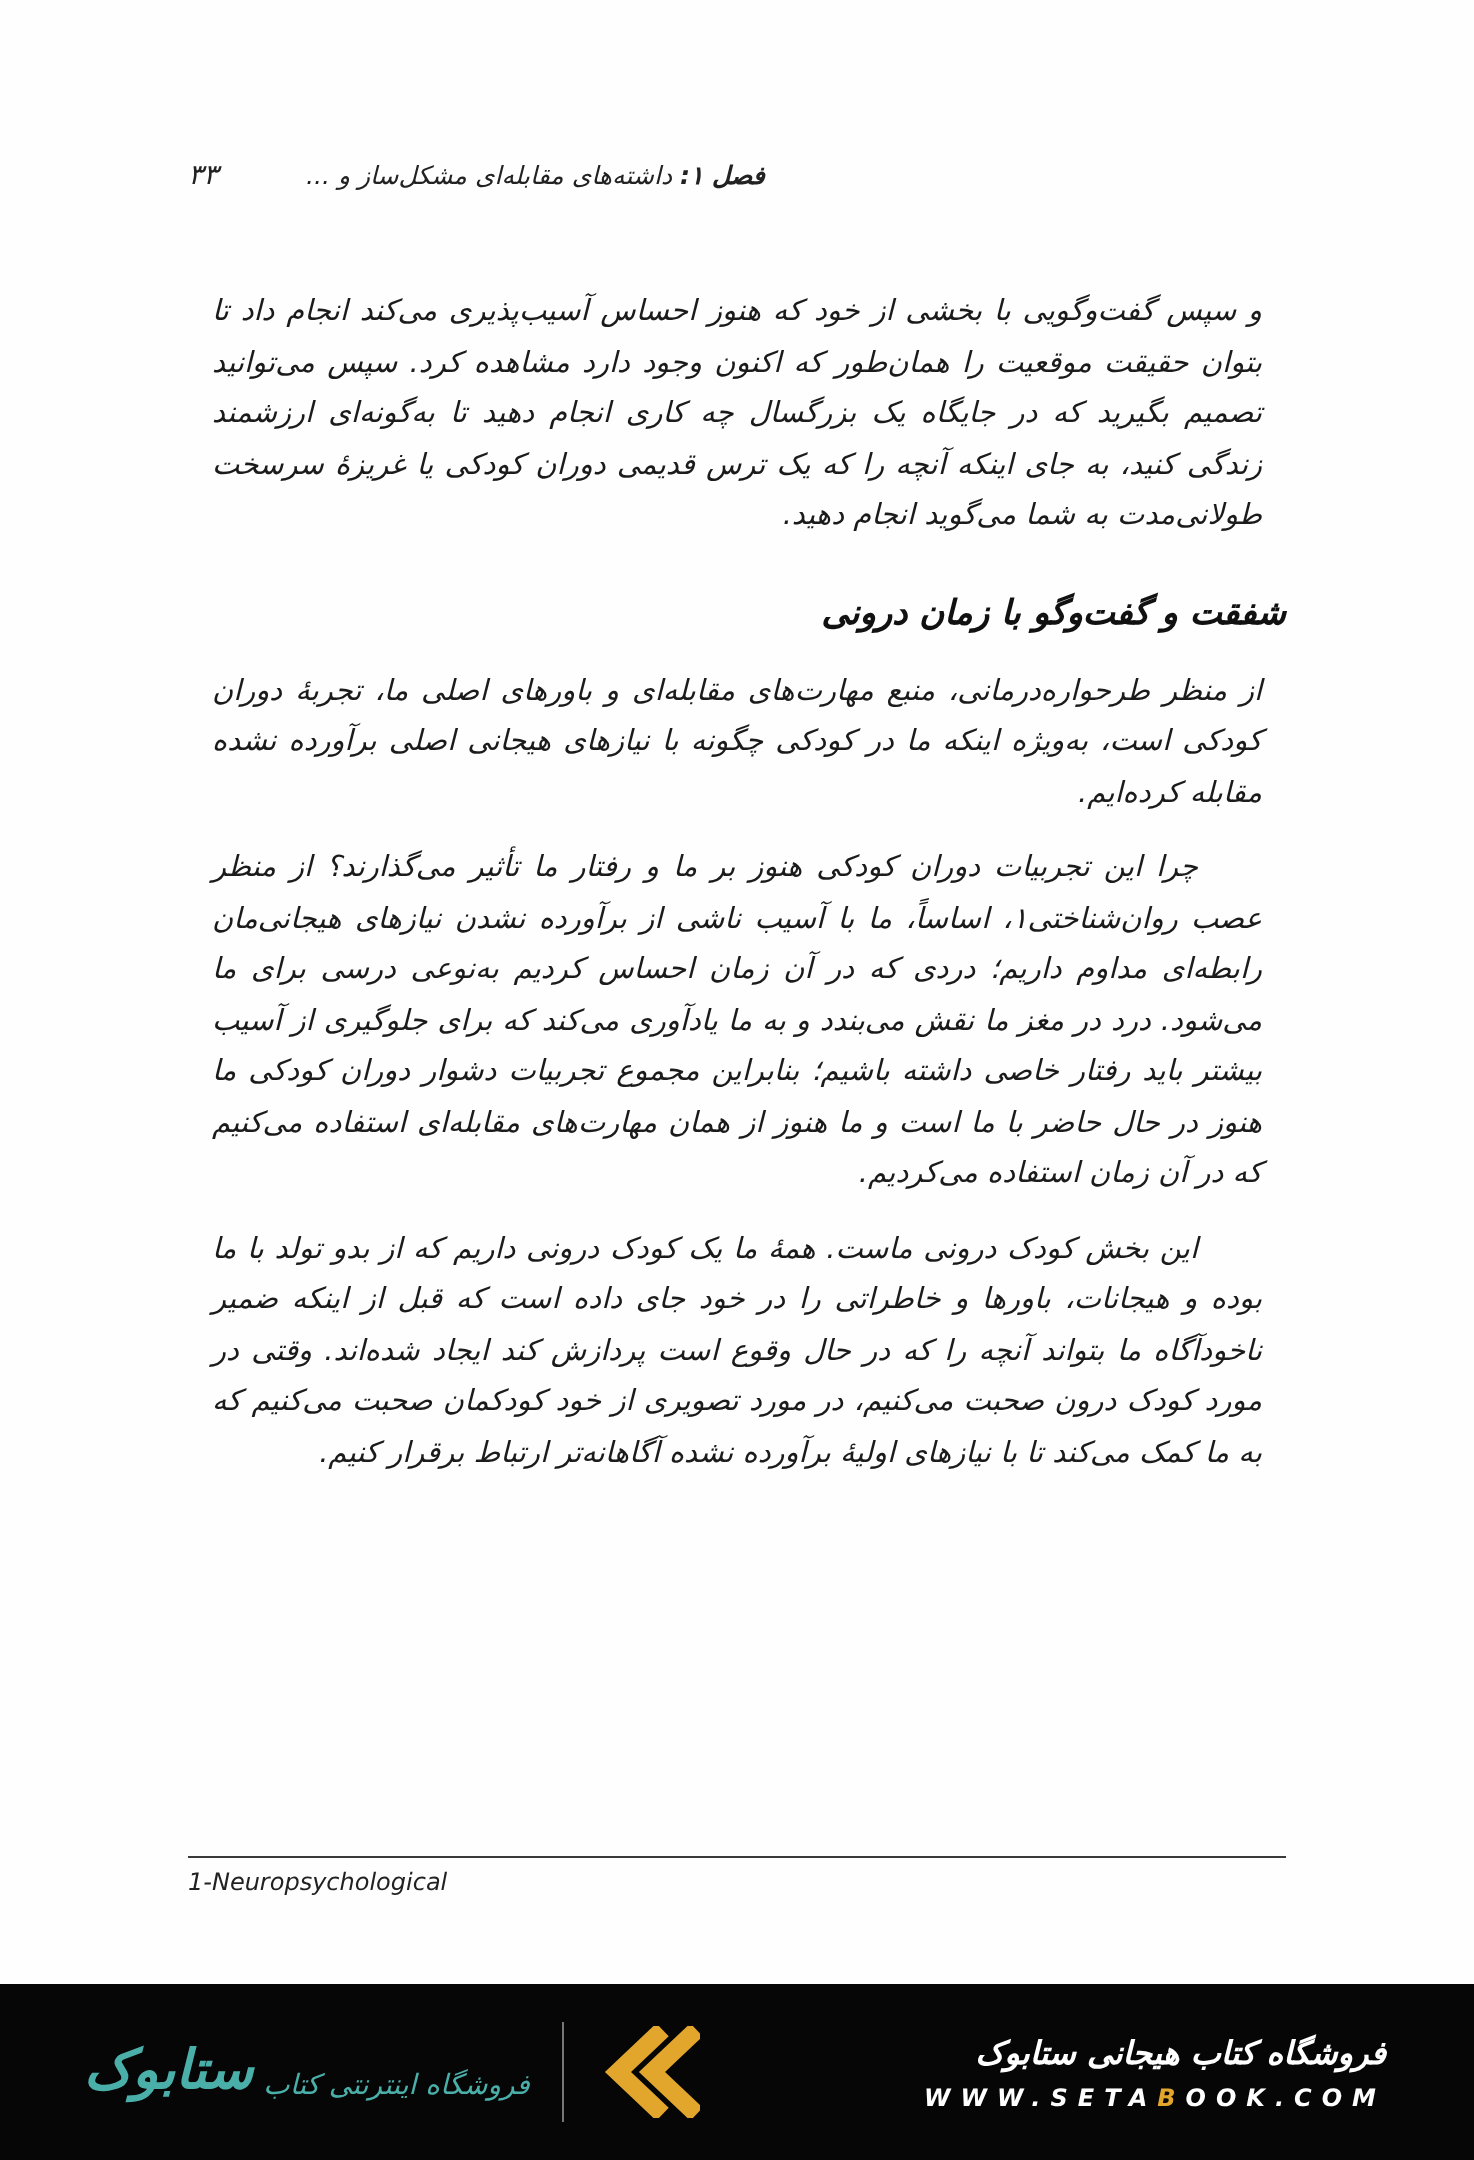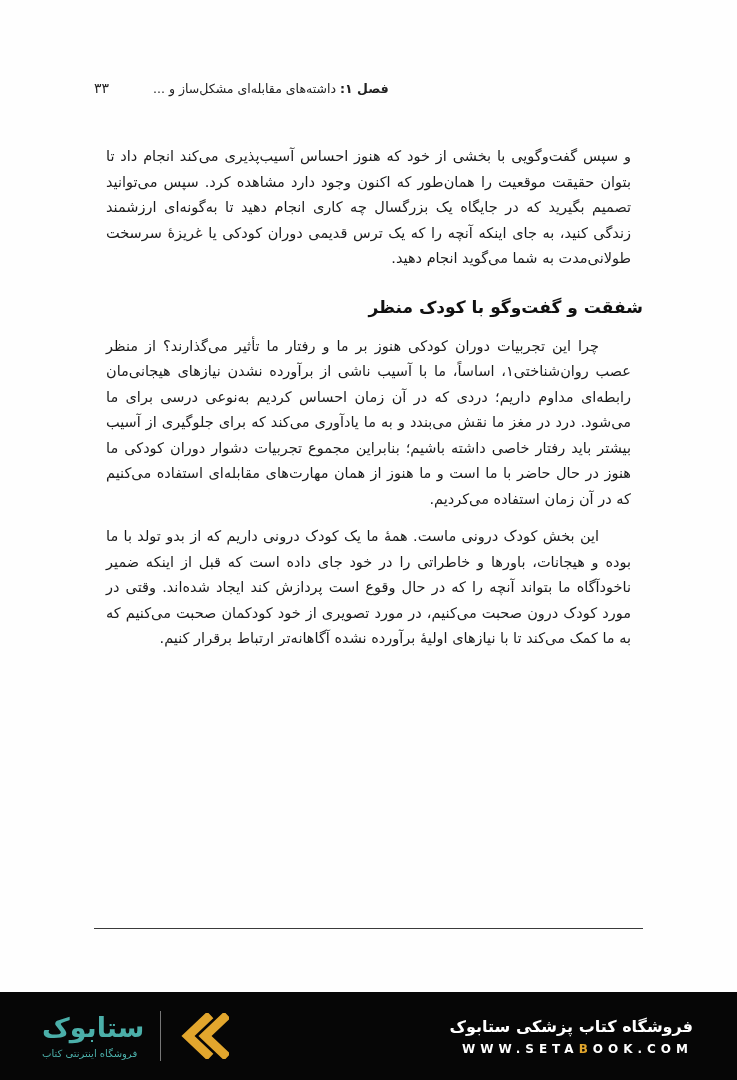--- a/index.html
+++ b/index.html
@@ -9,21 +9,21 @@
   }
   *{margin:0;padding:0;box-sizing:border-box;}
   html,body{width:737px;height:1080px;}
   body{
     background:#ffffff;
     font-family:"DejaVu Sans", sans-serif;
     color:#1b1b1b;
     position:relative;
     overflow:hidden;
   }
-  .page{position:absolute;inset:0;background:#fefefe;}
+  .page{position:absolute;inset:0;background:#fefefe;font-style:italic;}
 
   
   .header{
     position:absolute;top:80px;left:94px;right:94px;
     display:flex;align-items:baseline;gap:44px;
   }
   .page-num{font-size:14px;color:#222;}
   .chapter{font-size:12.5px;color:#222;}
   .chapter b{font-weight:bold;}
 
@@ -46,26 +46,26 @@
   .footnote{font-size:12px;margin-top:5px;text-align:left;color:#222;direction:ltr;}
 
   
   .footer{
     position:absolute;left:0;right:0;bottom:0;height:88px;
     background:var(--bar);
     display:flex;align-items:center;justify-content:space-between;
     padding:0 44px 0 42px;
   }
   .footer-left{display:flex;align-items:center;gap:16px;}
-  .logo-stack{display:flex;flex-direction:column;align-items:flex-start;gap:5px;}
+  .logo-stack{display:flex;align-items:flex-end;gap:5px;}
   .logo-title{
     font-size:27px;font-weight:bold;color:var(--teal);
     direction:rtl;line-height:1.1;letter-spacing:1px;
   }
-  .logo-sub{font-size:10px;color:var(--teal);direction:rtl;white-space:nowrap;}
+  .logo-sub{font-size:14px;color:var(--teal);direction:rtl;white-space:nowrap;}
   .logo-divider{width:1px;height:50px;background:rgba(255,255,255,0.45);}
   .chevron{display:flex;align-items:center;}
 
   .footer-right{display:flex;flex-direction:column;align-items:flex-end;gap:6px;}
   .tagline{font-size:16px;font-weight:bold;color:#ffffff;direction:rtl;}
   .url{
     font-size:12px;font-weight:bold;color:#ffffff;
     letter-spacing:5px;direction:ltr;white-space:nowrap;
   }
   .url .gold{color:var(--gold);}
@@ -75,42 +75,44 @@
 
 <div class="page">
 
   <div class="header">
     <span class="page-num">۳۳</span>
     <span class="chapter" dir="rtl"><b>فصل ۱:</b><span> داشته‌های مقابله‌ای مشکل‌ساز و ...</span></span>
   </div>
 
   <div class="body-text" dir="rtl">
     <p class="para">و سپس گفت‌وگویی با بخشی از خود که هنوز احساس آسیب‌پذیری می‌کند انجام داد تا بتوان حقیقت موقعیت را همان‌طور که اکنون وجود دارد مشاهده کرد. سپس می‌توانید تصمیم بگیرید که در جایگاه یک بزرگسال چه کاری انجام دهید تا به‌گونه‌ای ارزشمند زندگی کنید، به جای اینکه آنچه را که یک ترس قدیمی دوران کودکی یا غریزهٔ سرسخت طولانی‌مدت به شما می‌گوید انجام دهید.</p>
-    <h2 class="heading">شفقت و گفت‌وگو با کودک منظر</h2>
+    <h2 class="heading">شفقت و گفت‌وگو با زمان درونی</h2>
+    <p class="para">از منظر طرحواره‌درمانی، منبع مهارت‌های مقابله‌ای و باورهای اصلی ما، تجربهٔ دوران کودکی است، به‌ویژه اینکه ما در کودکی چگونه با نیازهای هیجانی اصلی برآورده نشده مقابله کرده‌ایم.</p>
     <p class="para indent">چرا این تجربیات دوران کودکی هنوز بر ما و رفتار ما تأثیر می‌گذارند؟ از منظر عصب روان‌شناختی۱، اساساً، ما با آسیب ناشی از برآورده نشدن نیازهای هیجانی‌مان رابطه‌ای مداوم داریم؛ دردی که در آن زمان احساس کردیم به‌نوعی درسی برای ما می‌شود. درد در مغز ما نقش می‌بندد و به ما یادآوری می‌کند که برای جلوگیری از آسیب بیشتر باید رفتار خاصی داشته باشیم؛ بنابراین مجموع تجربیات دشوار دوران کودکی ما هنوز در حال حاضر با ما است و ما هنوز از همان مهارت‌های مقابله‌ای استفاده می‌کنیم که در آن زمان استفاده می‌کردیم.</p>
     <p class="para indent">این بخش کودک درونی ماست. همهٔ ما یک کودک درونی داریم که از بدو تولد با ما بوده و هیجانات، باورها و خاطراتی را در خود جای داده است که قبل از اینکه ضمیر ناخودآگاه ما بتواند آنچه را که در حال وقوع است پردازش کند ایجاد شده‌اند. وقتی در مورد کودک درون صحبت می‌کنیم، در مورد تصویری از خود کودکمان صحبت می‌کنیم که به ما کمک می‌کند تا با نیازهای اولیهٔ برآورده نشده آگاهانه‌تر ارتباط برقرار کنیم.</p>
   </div>
 
   <div class="footnote-area">
     <div class="footnote-rule"></div>
+    <div class="footnote">1-Neuropsychological</div>
   </div>
 
   <div class="footer">
     <div class="footer-left">
       <div class="logo-stack">
         <div class="logo-title">ستابوک</div>
         <div class="logo-sub">فروشگاه اینترنتی کتاب</div>
       </div>
       <div class="logo-divider"></div>
       <span class="chevron">
         <svg width="52" height="46" viewBox="0 0 52 46" xmlns="http://www.w3.org/2000/svg">
           <polyline points="30,5 11,23 30,41" fill="none" stroke="#E2A62D" stroke-width="9" stroke-linecap="square"></polyline>
           <polyline points="47,5 28,23 47,41" fill="none" stroke="#E2A62D" stroke-width="9" stroke-linecap="square"></polyline>
         </svg>
       </span>
     </div>
     <div class="footer-right">
-      <div class="tagline">فروشگاه کتاب پزشکی ستابوک</div>
+      <div class="tagline">فروشگاه کتاب هیجانی ستابوک</div>
       <div class="url"><span>WWW.SETA</span><span class="gold">B</span><span>OOK.COM</span></div>
     </div>
   </div>
 
 </div>
 
 </body></html>

